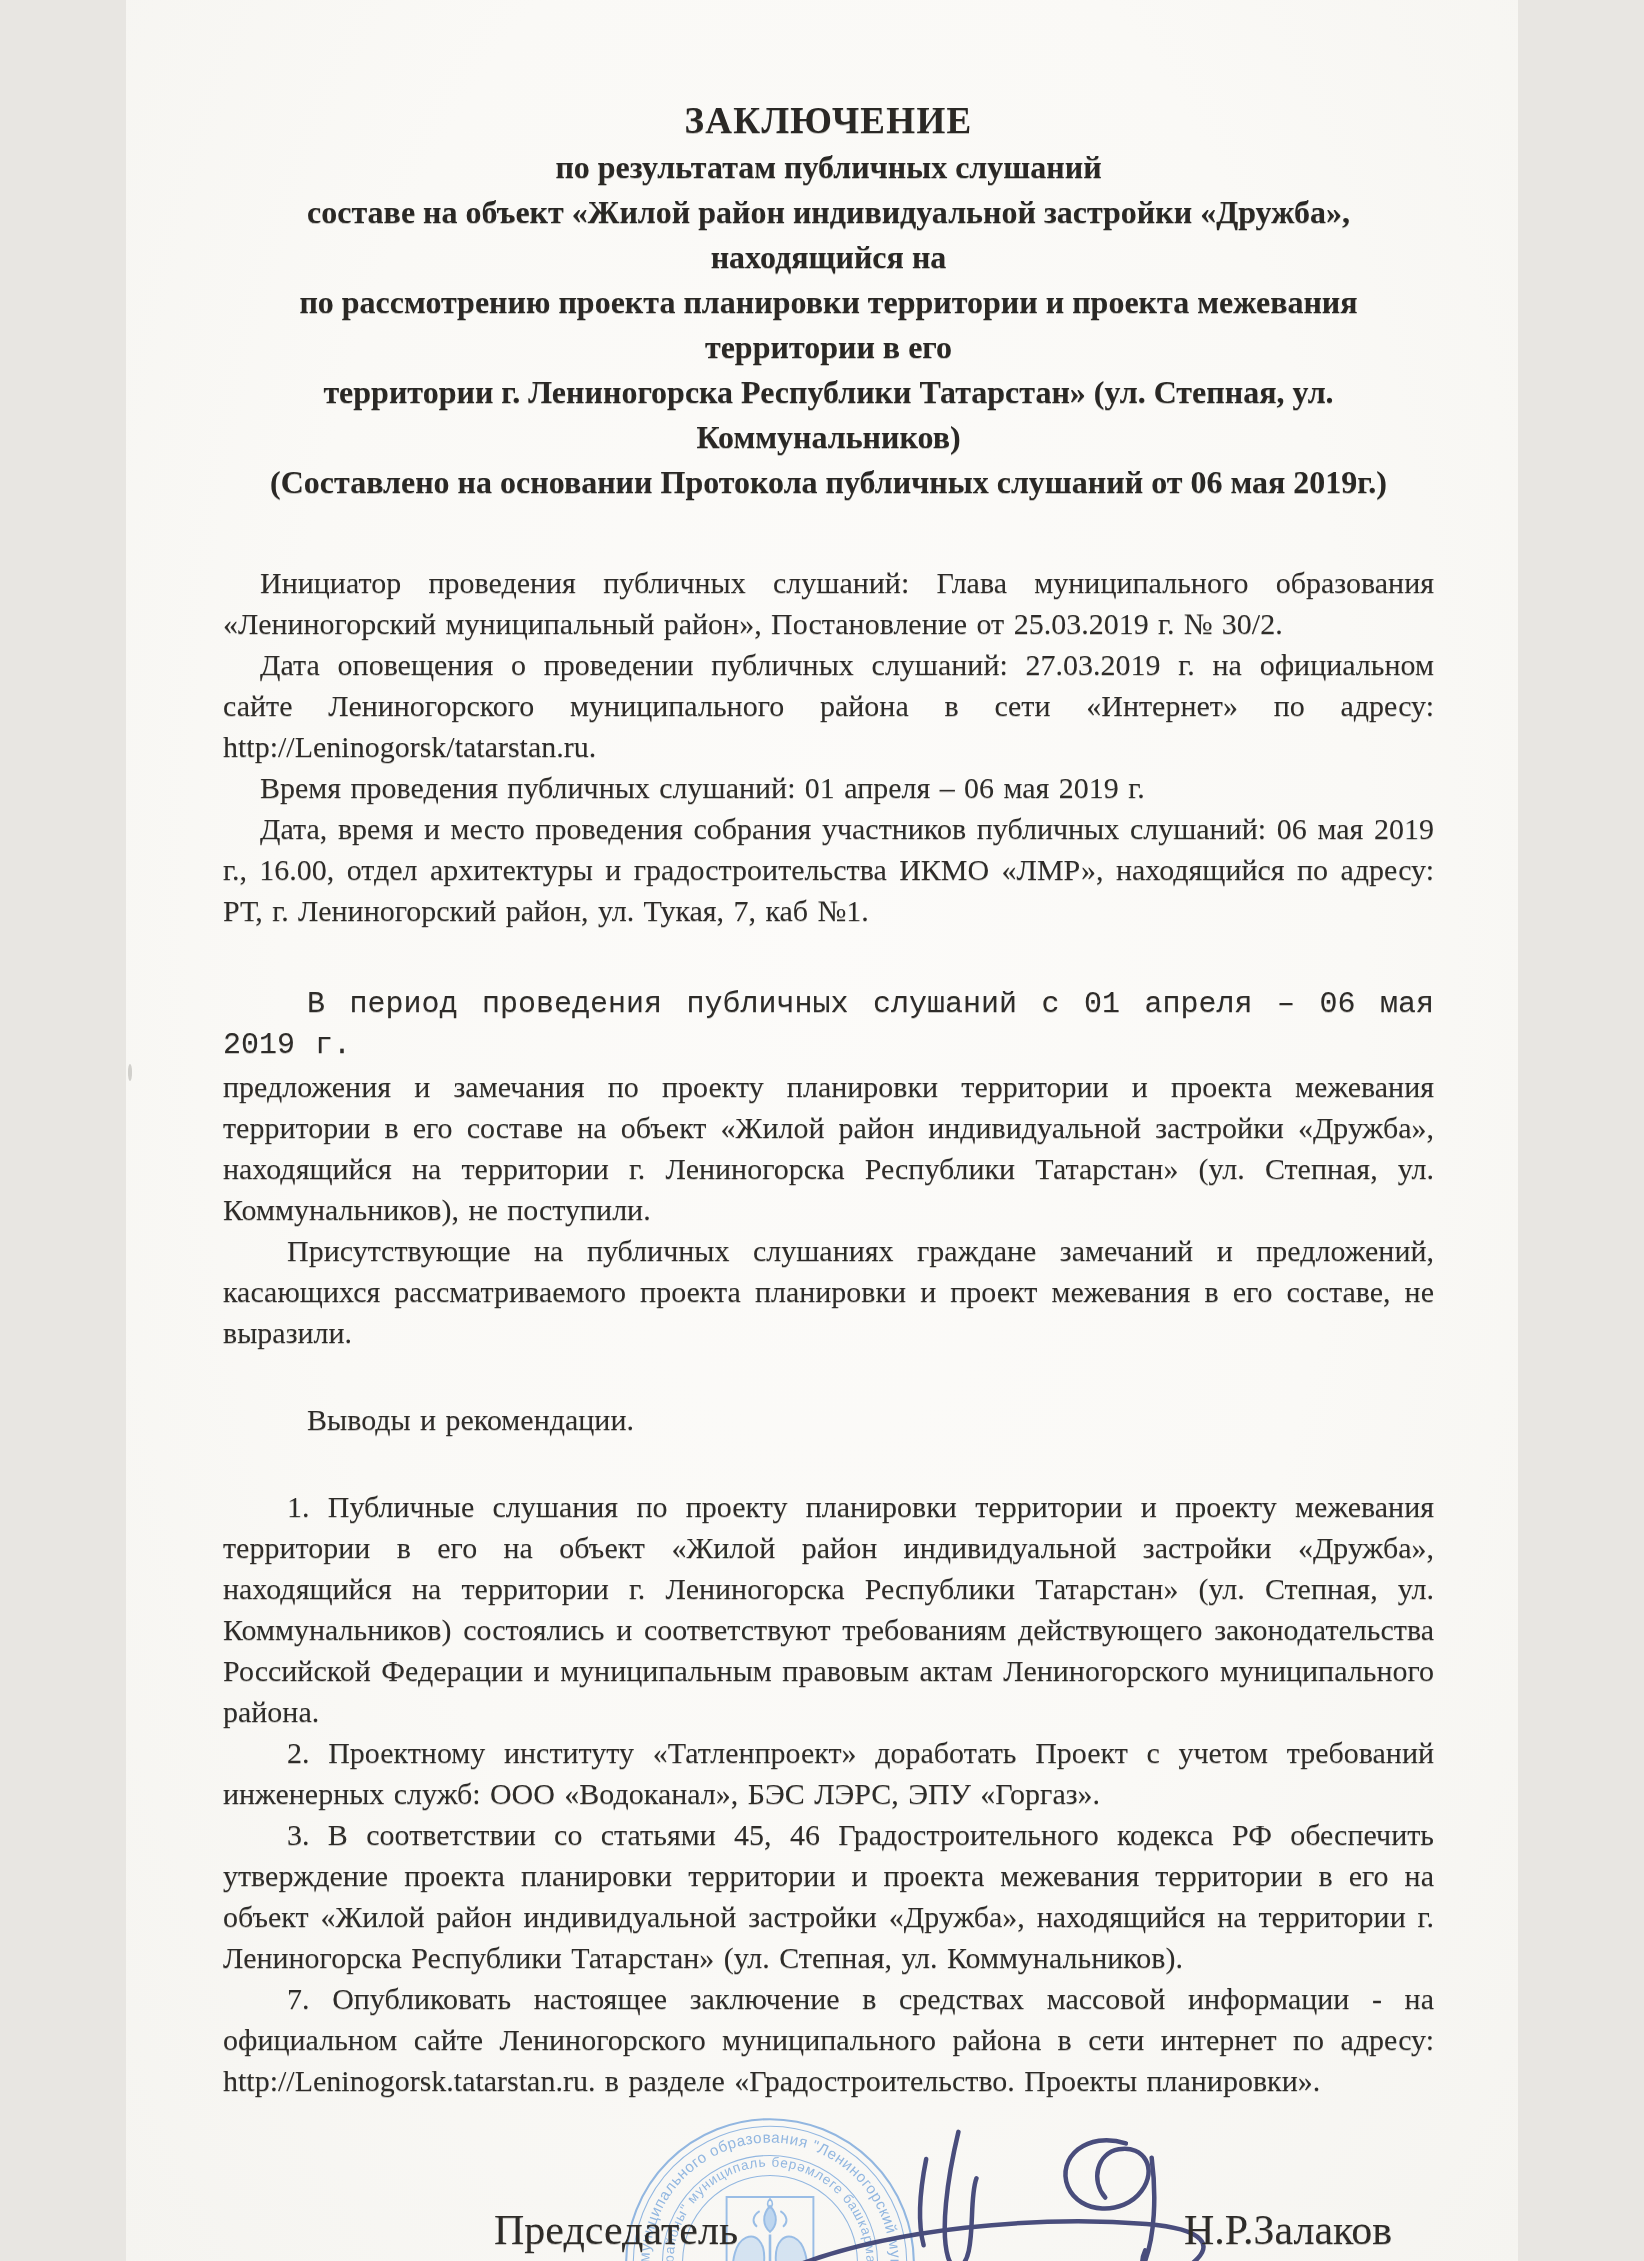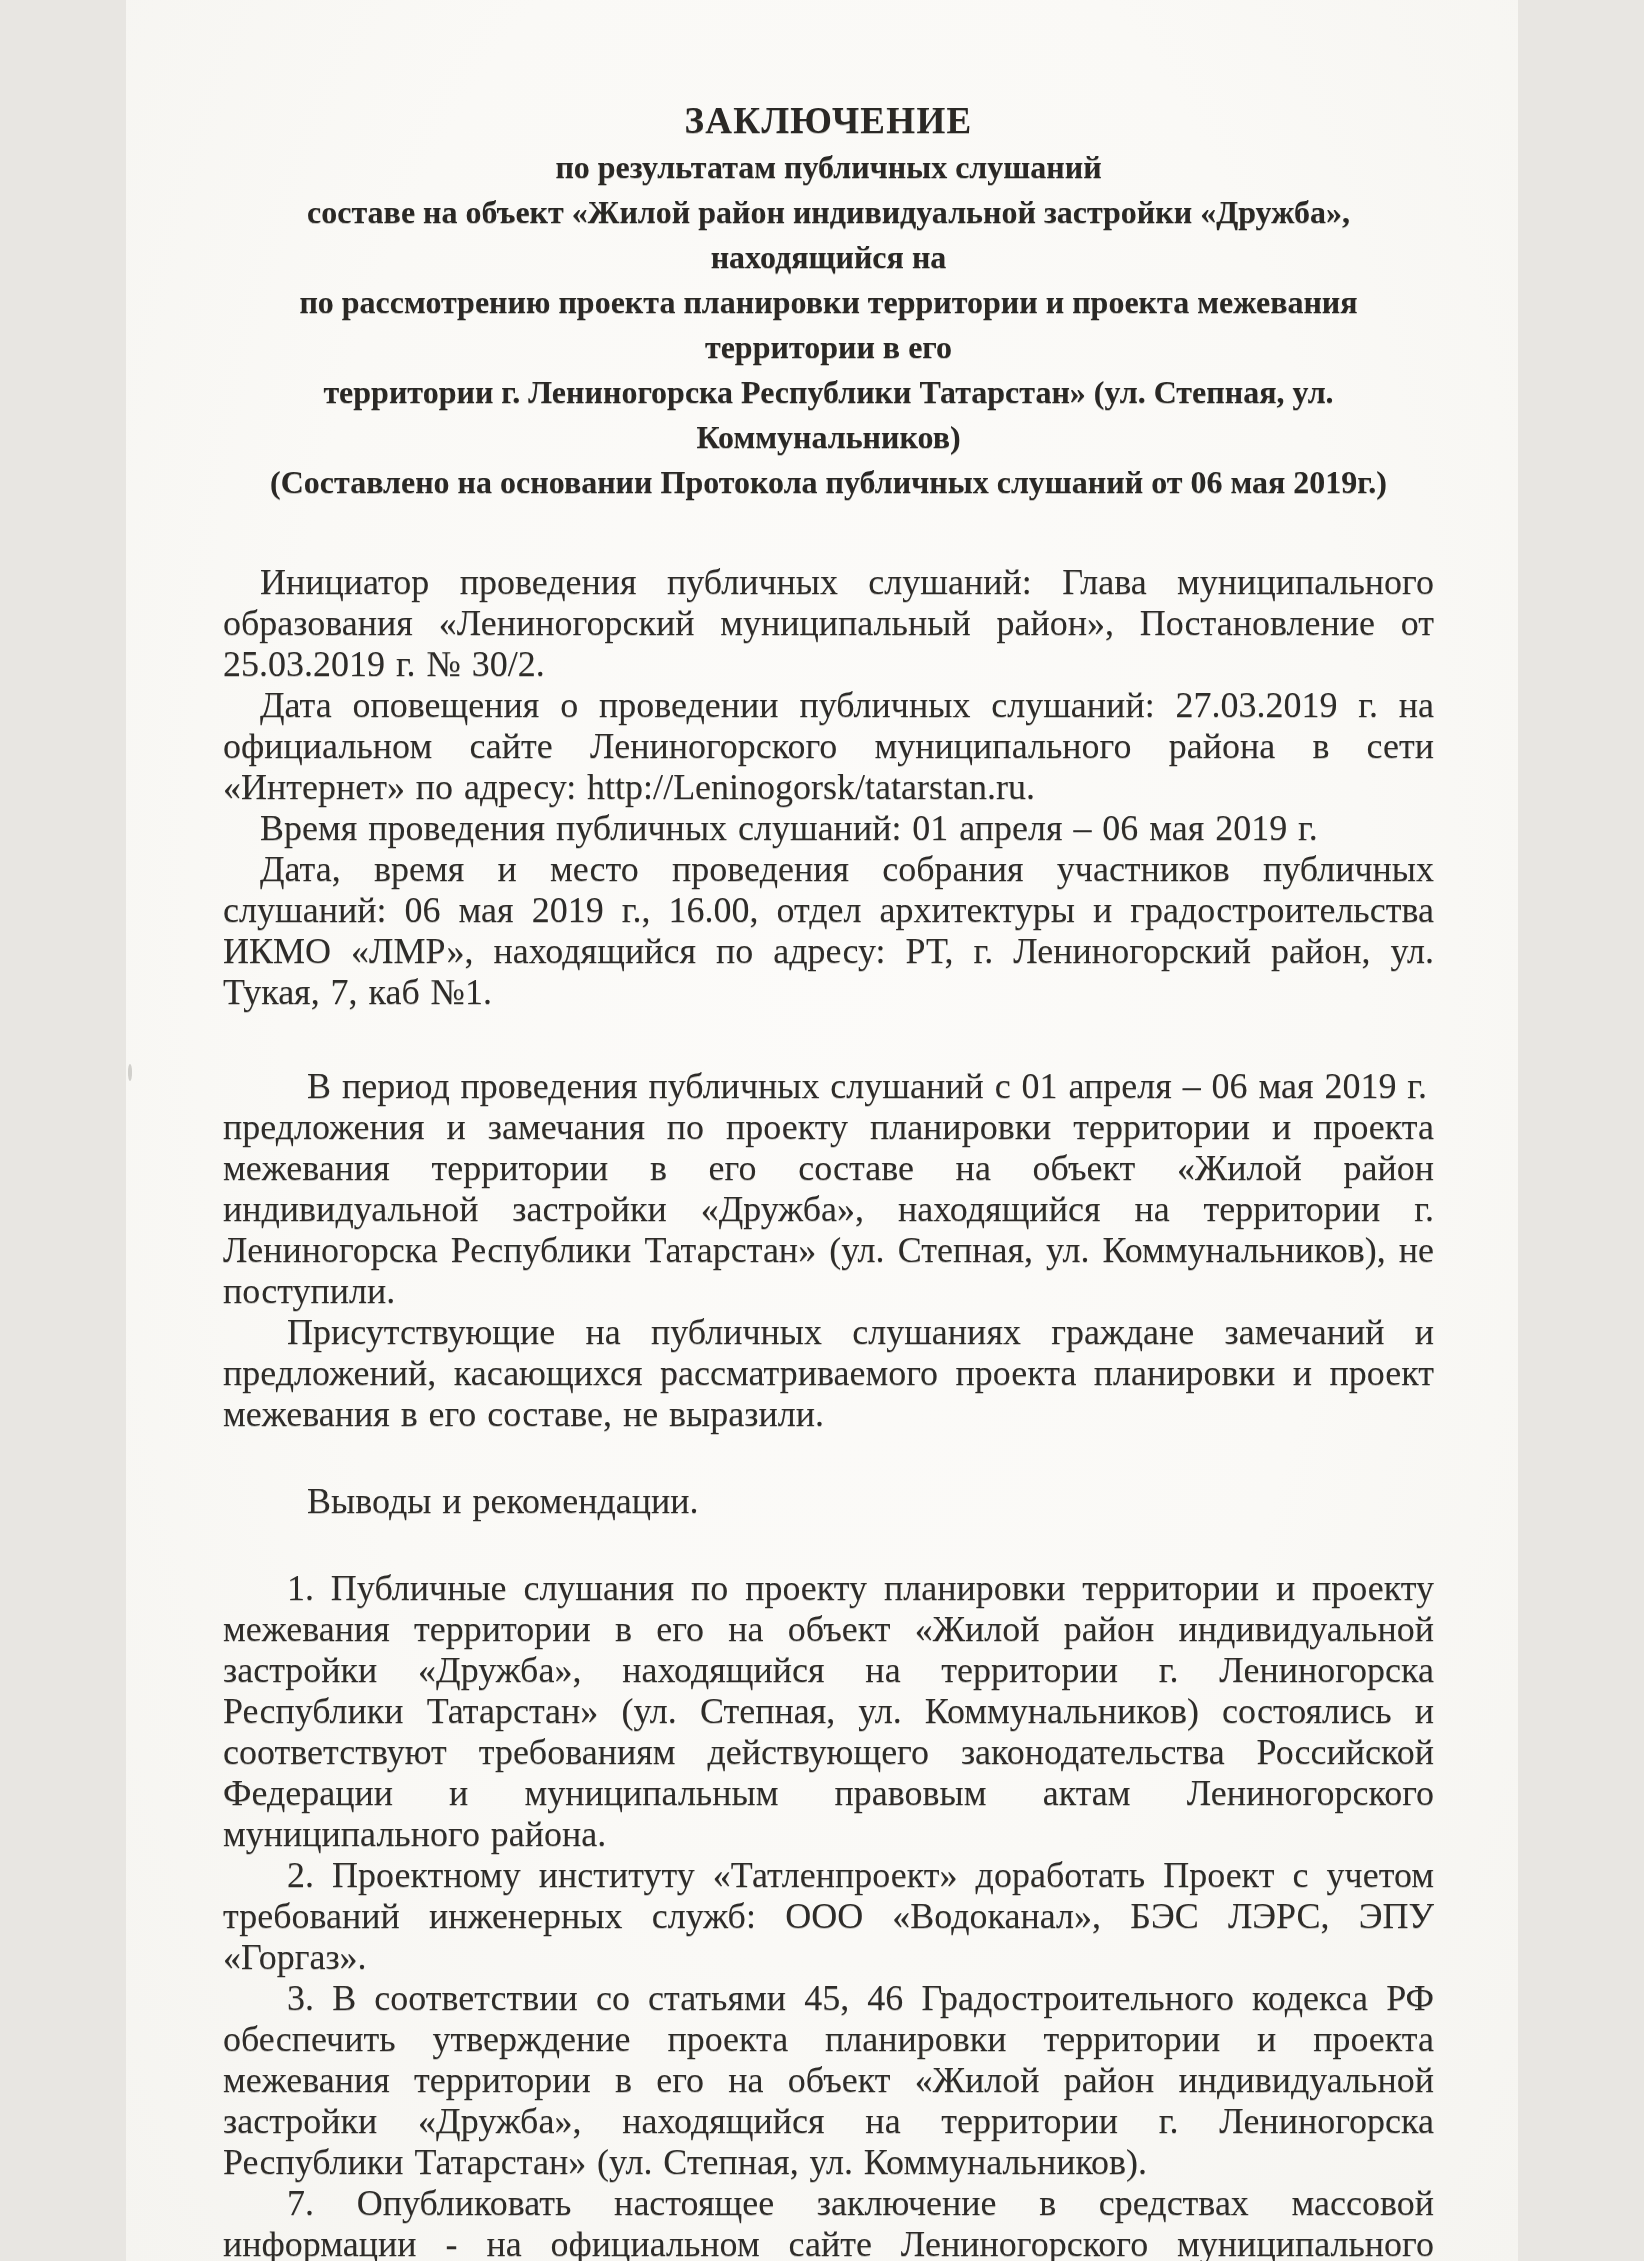--- a/index.html
+++ b/index.html
@@ -16,30 +16,30 @@
   .content{
     position:relative;
     padding:97px 84px 0 97px;
   }
   .hdr{ text-align:center; font-weight:bold; color:#2a2825;
         text-shadow:0 0.6px 0.6px rgba(60,58,54,.30); }
   .hdr .l1{ font-size:37px; line-height:48px; letter-spacing:1.3px;}
   .hdr .l { font-size:32px; line-height:45px; }
   .bodytxt p{
     margin:0;
-    font-size:36px; line-height:41px;
+    font-size:30px; line-height:41px;
     text-align:justify;
     word-spacing:1.9px;
     text-shadow:0 0.6px 0.6px rgba(70,66,60,.28);
   }
   .bodytxt{ margin-top:57px; }
   .ind1{ text-indent:37px; }
   .ind2{ text-indent:64px; }
   .ind3{ text-indent:84px; }
-  .gap-lg{ margin-top:53px !important; }
+  .gap-lg{ margin-top:53px !important;font-family:Liberation Mono, monospace; }
   .gap-md{ margin-top:46px !important; }
   
   .sig-block{
     position:relative;
     margin-top:26px;
     height:387px;
   }
   .sig-row{ position:absolute; font-size:42px; line-height:39px;
             text-shadow:0 0.6px 0.6px rgba(70,66,60,.28); }
   .sig-label-1{ left:271px; top:84px; }

